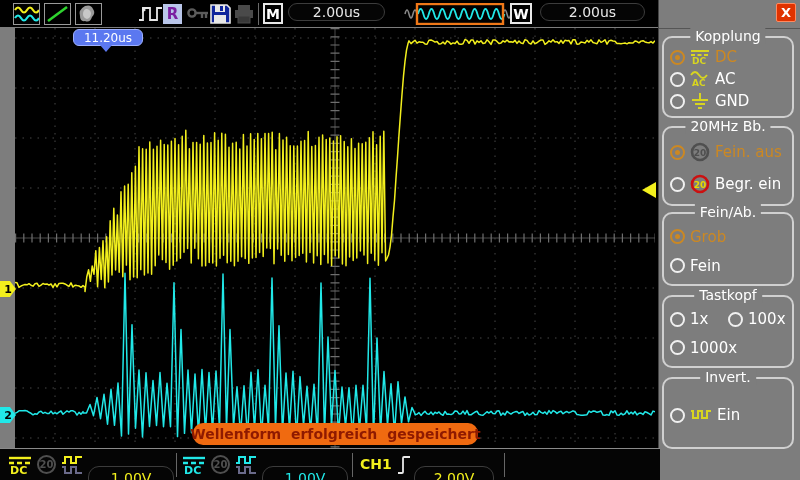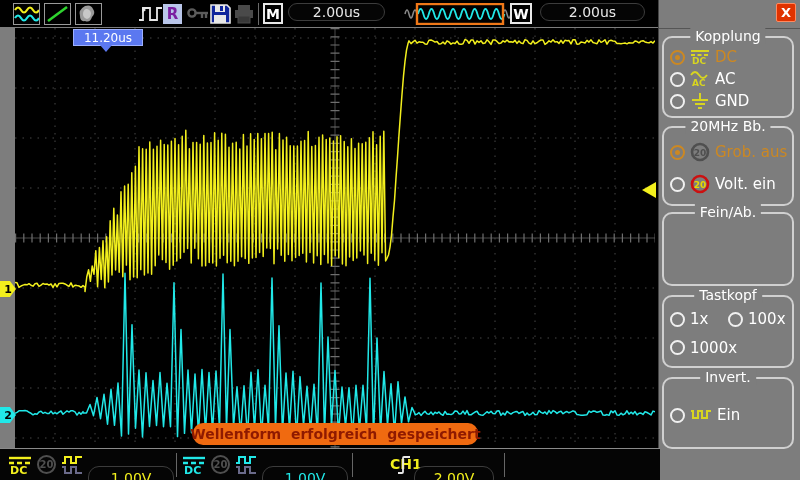--- a/index.html
+++ b/index.html
@@ -36,42 +36,42 @@
   .radio{width:11px;height:11px;border:2px solid #f0f0f0;border-radius:50%;position:relative;flex:0 0 auto;}
   .opt.selected .radio{border-color:#cc8822;}
   .opt.selected .radio::after{content:"";position:absolute;left:3px;top:3px;width:5px;height:5px;border-radius:50%;background:#cc8822;}
   .grid2{display:grid;grid-template-columns:58px 1fr;row-gap:0;}
 
   
   #lstrip{left:0;top:28px;width:15px;height:420px;background:#7d7d7d;}
   #grat{left:15px;top:28px;width:640px;height:420px;background:#000;}
 
   
-  #toffset{left:73px;top:29px;width:70px;height:17px;background:#5b78f0;border:1px solid #9db0ff;border-radius:0;
+  #toffset{left:73px;top:29px;width:70px;height:17px;background:#5b78f0;border:1px solid #9db0ff;border-radius:6px;
            color:#fff;font-size:12px;display:flex;align-items:center;justify-content:center;box-sizing:border-box;}
   #toffset-tip{left:100px;top:45px;width:0;height:0;border-left:6px solid transparent;border-right:6px solid transparent;border-top:7px solid #5b78f0;}
   .chmark{left:0;width:16px;height:16px;color:#000;font-size:11px;font-weight:bold;
           display:flex;align-items:center;justify-content:center;
           clip-path:polygon(0 0,62% 0,100% 50%,62% 100%,0 100%);}
   #mark1{top:281px;background:#f2ef1d;}
   #mark2{top:407px;background:#21e8e8;}
   #trigmark{left:642px;top:182px;width:14px;height:16px;background:#f2ef1d;
             clip-path:polygon(100% 0,100% 100%,0 50%);}
   #msgbox{left:193px;top:423px;width:285px;height:22px;background:#f06a10;border-radius:10px;
           color:#8f1a00;font-size:14px;font-weight:bold;display:flex;align-items:center;justify-content:center;
           word-spacing:5px;white-space:nowrap;}
 
   
   #botbar{left:0;top:448px;width:660px;height:32px;background:#050505;border-top:1px solid #8a8a8a;box-sizing:border-box;}
   .bsep{top:4px;width:1px;height:24px;background:#666;}
   .b-pill{top:17px;height:22px;}
   .yellow{color:#f2ef1d;} .cyan{color:#21e8e8;}
   .b20{top:6px;width:19px;height:19px;border:2px solid #4f4f4f;border-radius:50%;color:#4f4f4f;
        font-size:10px;font-weight:bold;display:flex;align-items:center;justify-content:center;box-sizing:border-box;}
-  #trig-src{top:7px;font-size:14px;font-weight:bold;margin-left:30px;}
+  #trig-src{top:7px;font-size:14px;font-weight:bold;}
   svg{display:block;}
 </style>
 </head>
 <body>
 
 <div id="screen">
 
   <div id="topbar" class="abs">
     <div class="abs icon-box" style="left:13px">
       <svg width="25" height="20" viewBox="0 0 25 20">
@@ -218,35 +218,45 @@
 
     <div class="abs section" style="top:126px;height:80px">
       <div class="section-title">20MHz Bb.</div>
       <div class="opt-col">
         <div class="opt selected">
           <span class="radio"></span>
           <svg width="20" height="20" viewBox="0 0 20 20">
             <circle cx="10" cy="10" r="8" fill="none" stroke="#4f4f4f" stroke-width="2.6"></circle>
             <text x="10" y="14" font-size="9" font-weight="bold" fill="#4f4f4f" text-anchor="middle">20</text>
           </svg>
-          <span class="lbl">Grob. aus</span>
+          <span class="lbl">Fein. aus</span>
         </div>
         <div class="opt">
           <span class="radio"></span>
           <svg width="20" height="20" viewBox="0 0 20 20">
             <circle cx="10" cy="10" r="8" fill="none" stroke="#cc1010" stroke-width="2.6"></circle>
             <text x="10" y="14" font-size="9" font-weight="bold" fill="#e8d800" text-anchor="middle">20</text>
           </svg>
-          <span class="lbl">Volt. ein</span>
+          <span class="lbl">Begr. ein</span>
         </div>
       </div>
     </div>
 
     <div class="abs section" style="top:212px;height:74px">
       <div class="section-title">Fein/Ab.</div>
+      <div class="opt-col">
+        <div class="opt selected">
+          <span class="radio"></span>
+          <span class="lbl">Grob</span>
+        </div>
+        <div class="opt">
+          <span class="radio"></span>
+          <span class="lbl">Fein</span>
+        </div>
+      </div>
     </div>
 
     <div class="abs section" style="top:295px;height:73px">
       <div class="section-title">Tastkopf</div>
       <div class="opt-col grid2" style="justify-content:center">
         <div class="opt">
           <span class="radio"></span>
           <span class="lbl">1x</span>
         </div>
         <div class="opt">

